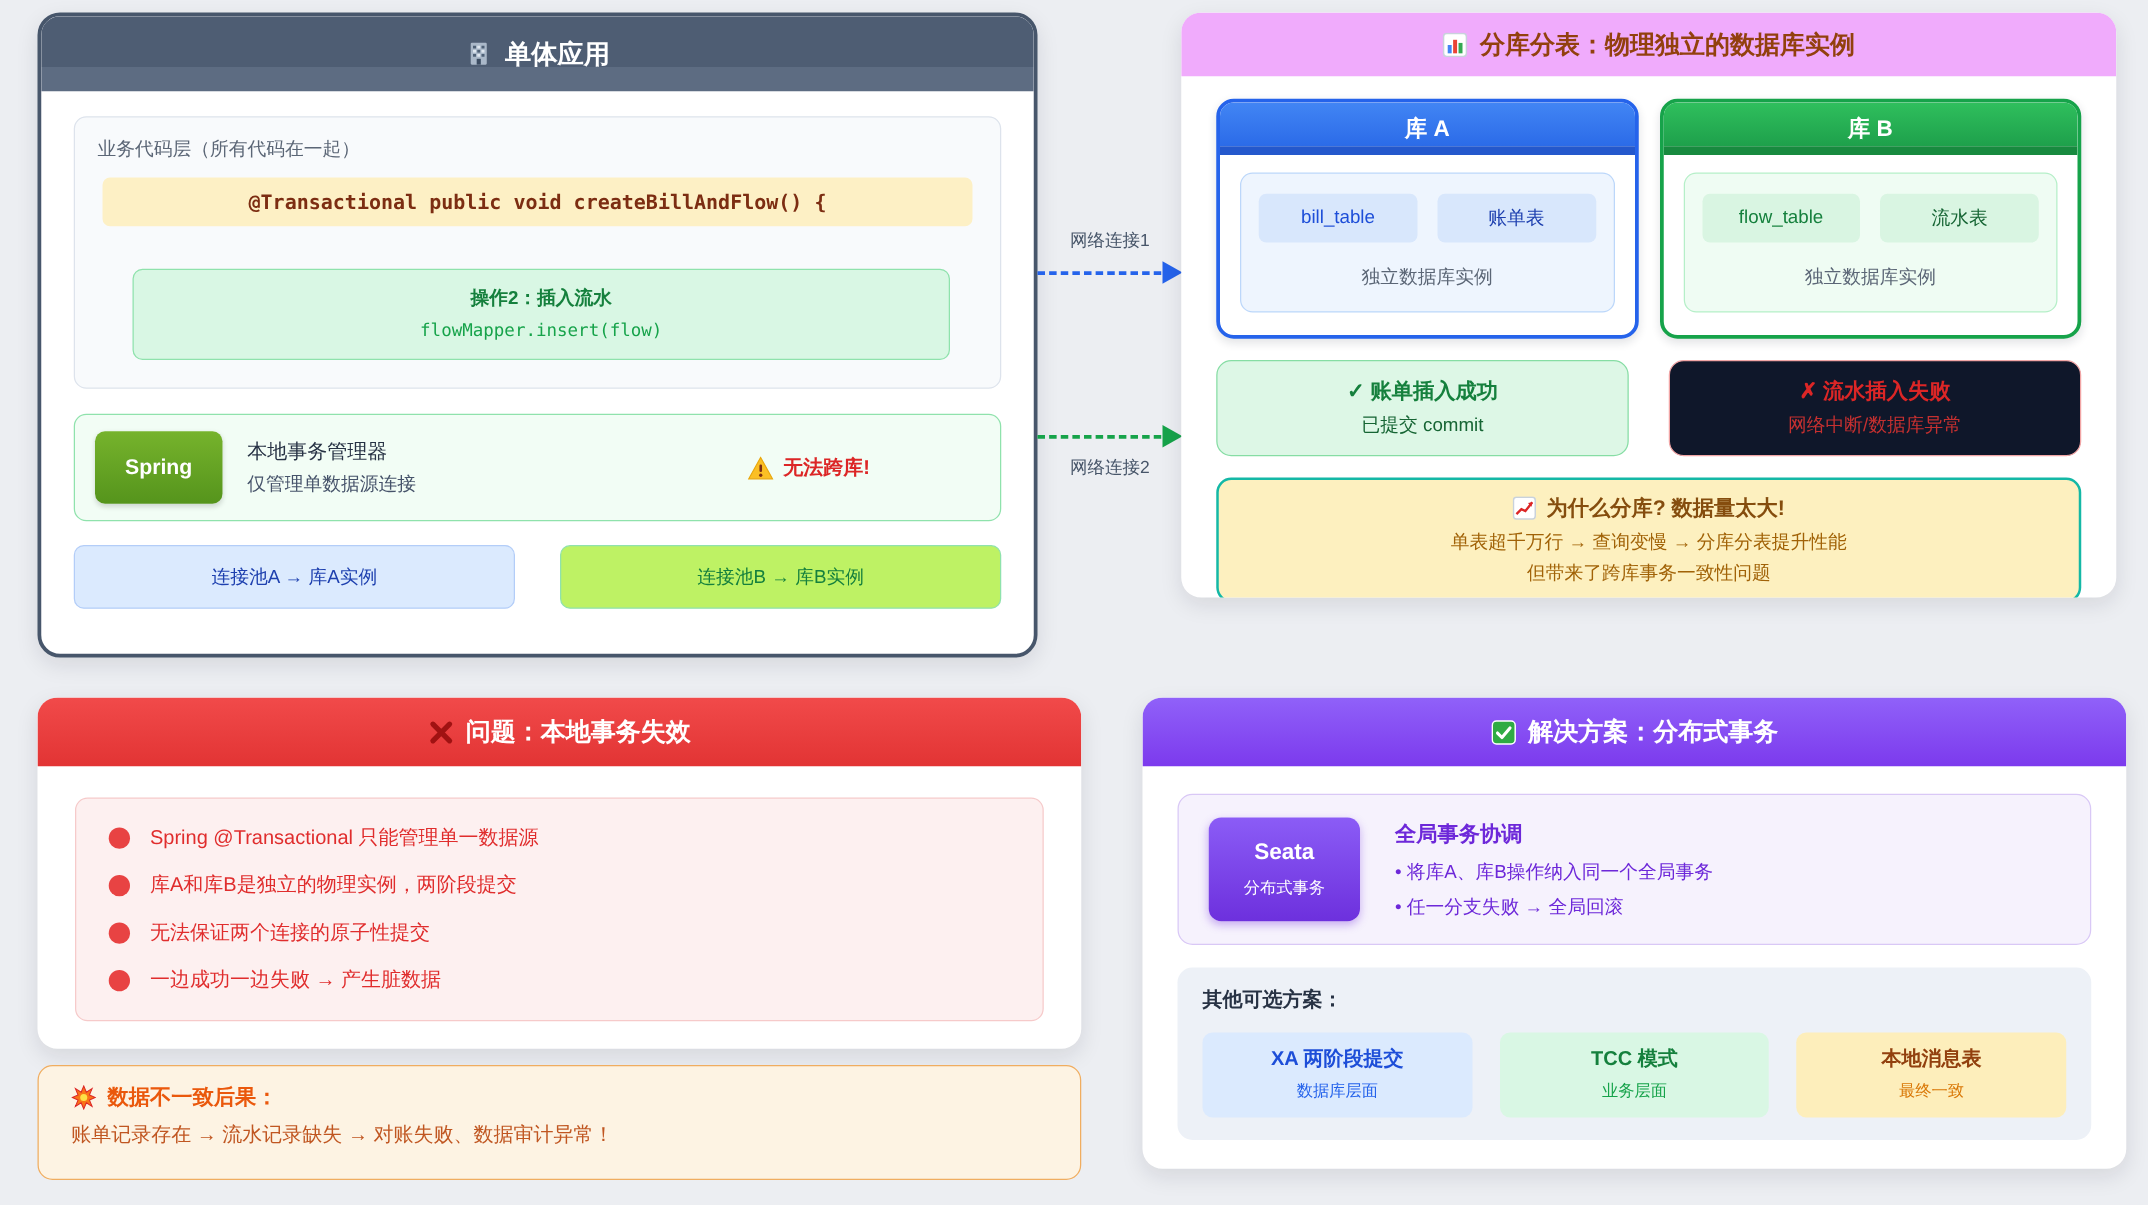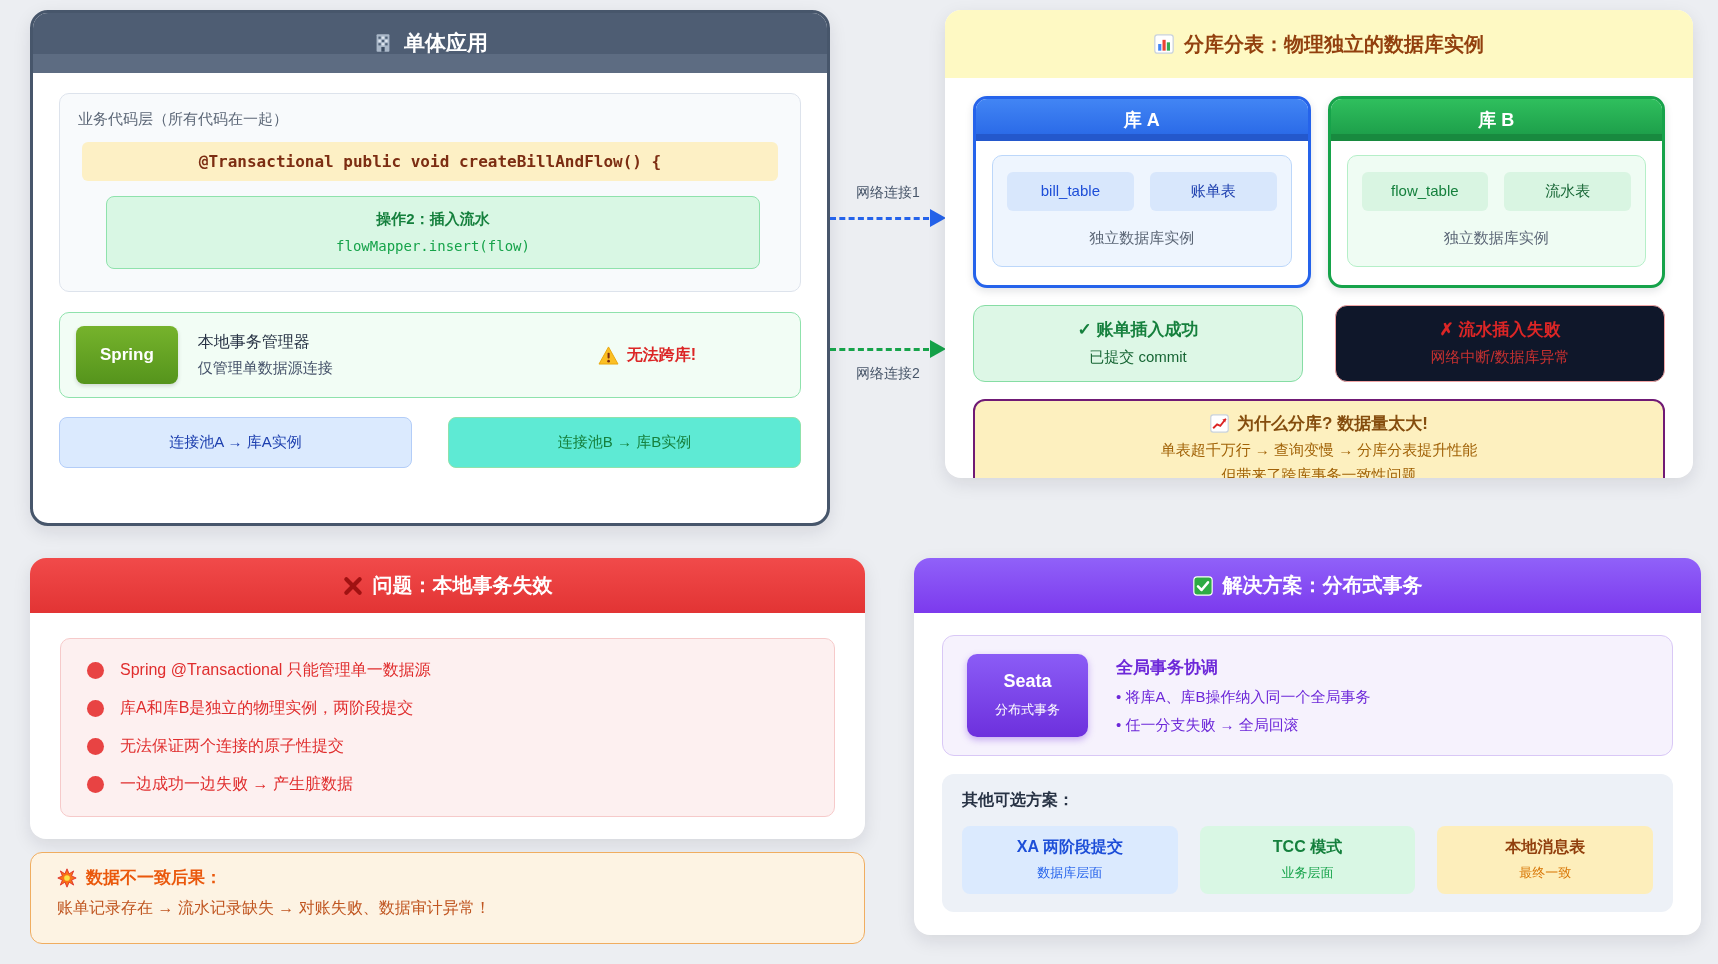--- a/index.html
+++ b/index.html
@@ -30,56 +30,56 @@
   #monolith .panel-header { height:60px; font-size:21px;
     background:linear-gradient(180deg,#4e5d73 0%,#4e5d73 68%,#5d6c82 68%,#5d6c82 100%); }
   .mono-body { padding:20px 26px; }
   .code-layer { border:1px solid #dde3ec; background:#f8fafc; border-radius:10px; padding:16px 18px 18px; }
   .code-layer-label { color:#5b6676; font-size:15px; }
   .code-bar { margin:13px 4px 0; background:#fdf0c5; border-radius:6px; padding:10px 6px;
     text-align:center; font-family:"DejaVu Sans Mono", monospace; font-size:16px; font-weight:bold; color:#7c2d12; }
   .ops { display:flex; gap:30px; margin:15px 22px 4px 28px; }
   .op { flex:1; border-radius:8px; padding:13px 10px 14px; text-align:center; }
   .op-blue { background:#dbeafe; border:1px solid #a8c8f8; }
-  .op-green { background:#d9f7e4; border:1px solid #8fe2ac; }
+  .op-green { background:#d9f7e4; border:1px solid #8fe2ac;margin-top:19px; }
   .op-title { font-weight:bold; font-size:15px; }
   .op-blue .op-title { color:#1d4ed8; } .op-green .op-title { color:#15803d; }
   .op-code { font-family:"DejaVu Sans Mono", monospace; font-size:14px; margin-top:9px; }
   .op-blue .op-code { color:#2563eb; } .op-green .op-code { color:#16a34a; }
   .spring-row { margin-top:20px; border:1.5px solid #8fe2ac; background:#f2fdf5; border-radius:10px;
     padding:13px 16px; display:flex; align-items:center; }
   .spring-badge { background:linear-gradient(180deg,#76b32c,#55941c); color:#fff; font-weight:bold;
     font-size:17px; padding:19px 24px; border-radius:8px; box-shadow:0 2px 4px rgba(0,0,0,.15); }
   .spring-text { margin-left:20px; }
   .spring-line1 { font-size:16px; color:#273244; }
   .spring-line2 { font-size:15px; color:#46536a; margin-top:6px; }
   .spring-warn { margin-left:auto; margin-right:88px; display:flex; align-items:center; gap:8px;
     color:#dc2626; font-weight:bold; font-size:16px; }
   .pools { display:flex; gap:36px; margin-top:19px; }
   .pool { flex:1; text-align:center; padding:15px 10px; border-radius:8px; font-size:15px; }
   .pool-a { background:#dbeafe; border:1px solid #b3cdf8; color:#1e40af; }
-  .pool-b { background:#5eead4; border:1px solid #8fe2ac; color:#15803d; }
+  .pool-b { background:#bef264; border:1px solid #8fe2ac; color:#15803d; }
 
   
   .conn { position:absolute; width:116px; }
   #conn1 { left:830px; top:184px; }
   #conn2 { left:830px; top:340px; }
   .conn-label { text-align:center; font-size:14px; color:#475569; }
   .arrow { display:flex; align-items:center; height:18px; }
   #conn1 .arrow { margin-top:7px; }
   #conn2 .conn-label { margin-top:7px; }
   .dash { flex:1; height:0; border-top:3px dashed #2563eb; }
   .head { width:0; height:0; border-top:9px solid transparent; border-bottom:9px solid transparent;
     border-left:16px solid #2563eb; margin-left:1px; }
   .arrow-green .dash { border-top-color:#16a34a; }
   .arrow-green .head { border-left-color:#16a34a; }
 
   
   #sharding { left:945px; top:10px; width:748px; height:468px; }
-  #sharding .panel-header { height:68px; font-size:20px; color:#92400e; background:#fef9c3; }
+  #sharding .panel-header { height:51px; font-size:20px; color:#92400e; background:#f0abfc; }
   .shard-body { padding:18px 28px; }
   .dbs { display:flex; gap:17px; }
   .dbcard { flex:1; border:3px solid; border-radius:14px; overflow:hidden; background:#fff;
     box-shadow:0 3px 8px rgba(15,23,42,.12); }
   .dbcard-a { border-color:#2563eb; } .dbcard-b { border-color:#16a34a; }
   .db-header { height:42px; line-height:42px; text-align:center; color:#fff; font-weight:bold; font-size:18px; }
   .dbcard-a .db-header { background:linear-gradient(180deg,#4285f4,#2b6be8); border-bottom:7px solid #2458cc; }
   .dbcard-b .db-header { background:linear-gradient(180deg,#2fbf5d,#1ea04b); border-bottom:7px solid #188a3f; }
   .db-body { padding:14px 16px 18px; }
   .db-inner { border:1.5px solid; border-radius:10px; padding:16px 14px 18px; }
@@ -91,21 +91,21 @@
   .tbadge-b1 { background:#d9f5e2; color:#15803d; } .tbadge-b2 { background:#d9f5e2; color:#166534; }
   .db-desc { text-align:center; margin-top:18px; color:#5b6676; font-size:15px; }
   .results { display:flex; gap:32px; margin-top:17px; }
   .res { flex:1; border-radius:12px; text-align:center; padding:12px 10px 14px; }
   .res-ok { background:#ddf7e6; border:1.5px solid #86dda4; }
   .res-fail { background:#0f172a; border:1.5px solid #f1a5a5; }
   .res-title { font-weight:bold; font-size:17px; }
   .res-ok .res-title { color:#15803d; } .res-fail .res-title { color:#dc2626; }
   .res-desc { font-size:15px; margin-top:7px; }
   .res-ok .res-desc { color:#166534; } .res-fail .res-desc { color:#c53030; }
-  .why { margin-top:17px; background:#fdf0bf; border:2px solid #701a75; border-radius:12px;
+  .why { margin-top:17px; background:#fdf0bf; border:2px solid #14b8a6; border-radius:12px;
     text-align:center; padding:11px 10px 12px; }
   .why-title { font-weight:bold; font-size:17px; color:#854d0e;
     display:flex; align-items:center; justify-content:center; gap:8px; }
   .why-line { font-size:15px; color:#a16207; margin-top:6px; }
 
   
   #problem { left:30px; top:558px; width:835px; height:281px; }
   #problem .panel-header { height:55px; font-size:20px;
     background:linear-gradient(180deg,#f14a4a,#e23434); }
   .prob-list { margin:25px 30px; background:#fdf0f0; border:1.5px solid #f6caca;

